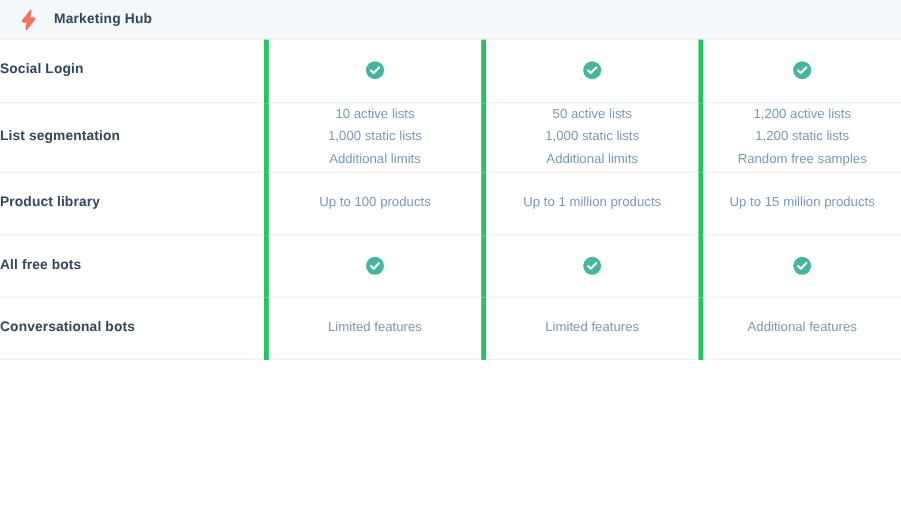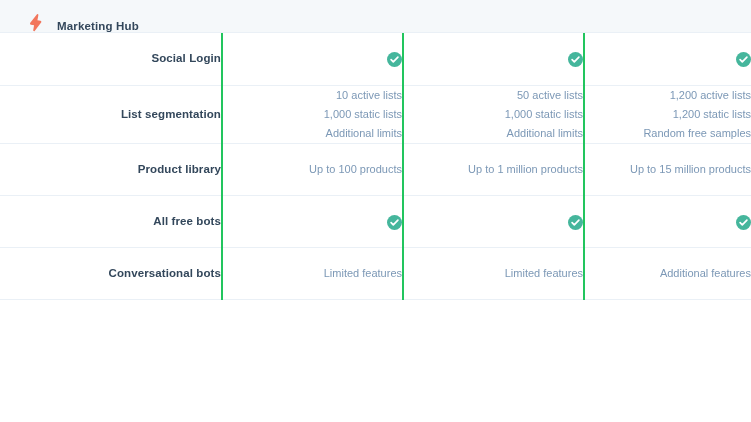--- a/index.html
+++ b/index.html
@@ -11,22 +11,22 @@
     font-family: "Liberation Sans", sans-serif;
     -webkit-font-smoothing: antialiased;
   }
 
   
   #product-header {
     height: 33px;
     background: #f5f8fa;
     border-bottom: 1px solid #eaf0f6;
     display: flex;
-    align-items: flex-end;
-    padding-left: 26px;
+    align-items: center;
+    padding-left: 14px;
   }
   #product-header .bolt-wrap {
     width: 19px;
     height: 19px;
     display: flex;
     align-items: center;
     justify-content: center;
     flex: 0 0 auto;
   }
   #product-header .bolt-wrap svg { display: block; }
@@ -48,35 +48,34 @@
   #feature-table col.c-label { width: 222px; }
   #feature-table col.c-tier  { width: 181px; }
   #feature-table col.c-tier3 { width: 167px; }
 
   #feature-table tr { border-bottom: 1px solid #eaf0f6; }
 
   #feature-table td {
     vertical-align: middle;
     padding: 0;
     height: 52px;
-    text-align: right;
   }
 
   td.feature-label {
     color: #33475b;
     font-size: 11.5px;
     font-weight: bold;
     letter-spacing: .1px;
     padding-left: 44px;
     padding-right: 10px;
     line-height: 1.35;
   }
 
   td.tier-cell {
-    border-left: 2px solid #22c55e;
+    border-left: 4px solid #22c55e;
     text-align: center;
     color: #7c98b6;
     font-size: 11px;
     line-height: 1.75;
     padding: 6px 10px;
     margin-left: 48px;
   }
 
   tr.tall td { height: 76px; }
 

